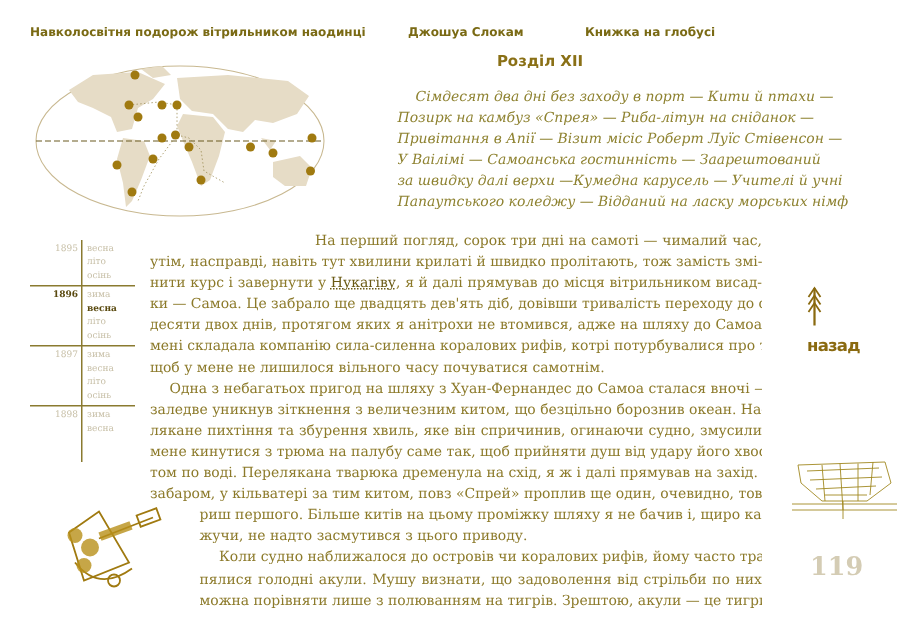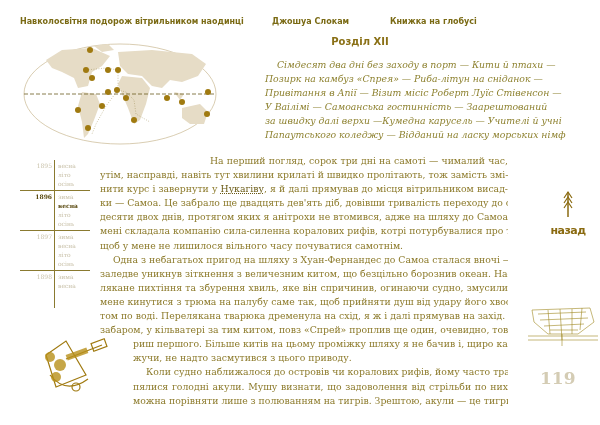--- a/index.html
+++ b/index.html
@@ -51,21 +51,21 @@
     color: #8c7a2a;
   }
   .body-text .line { white-space: nowrap; text-align: justify; text-align-last: justify; height: 14.1px; overflow: hidden; }
   .body-text .line.last { text-align-last: left; }
   .body-text .line.indent { padding-left: 110px; }
   .body-text .line.para { padding-left: 13px; }
   .body-text .line.narrow { padding-left: 33px; }
   .body-text .link { text-decoration: underline dotted; color: #6a5a14; }
 
   .back-nav {
-    position: absolute; left: 538px; top: 190px; width: 60px; text-align: center;
+    position: absolute; left: 538px; top: 190px; width: 60px; text-align: left;
   }
   .back-label {
     display: block; font-family: "DejaVu Sans", sans-serif; font-weight: bold;
     font-size: 11px; color: #8a6a10; margin-top: 2px; letter-spacing: -0.5px;
   }
 
   .ship { position: absolute; left: 528px; top: 300px; width: 70px; height: 55px; }
   .page-number {
     position: absolute; left: 540px; top: 368px; font-family: "DejaVu Serif", serif;
     font-weight: bold; font-size: 17px; color: #d4ccb4;

